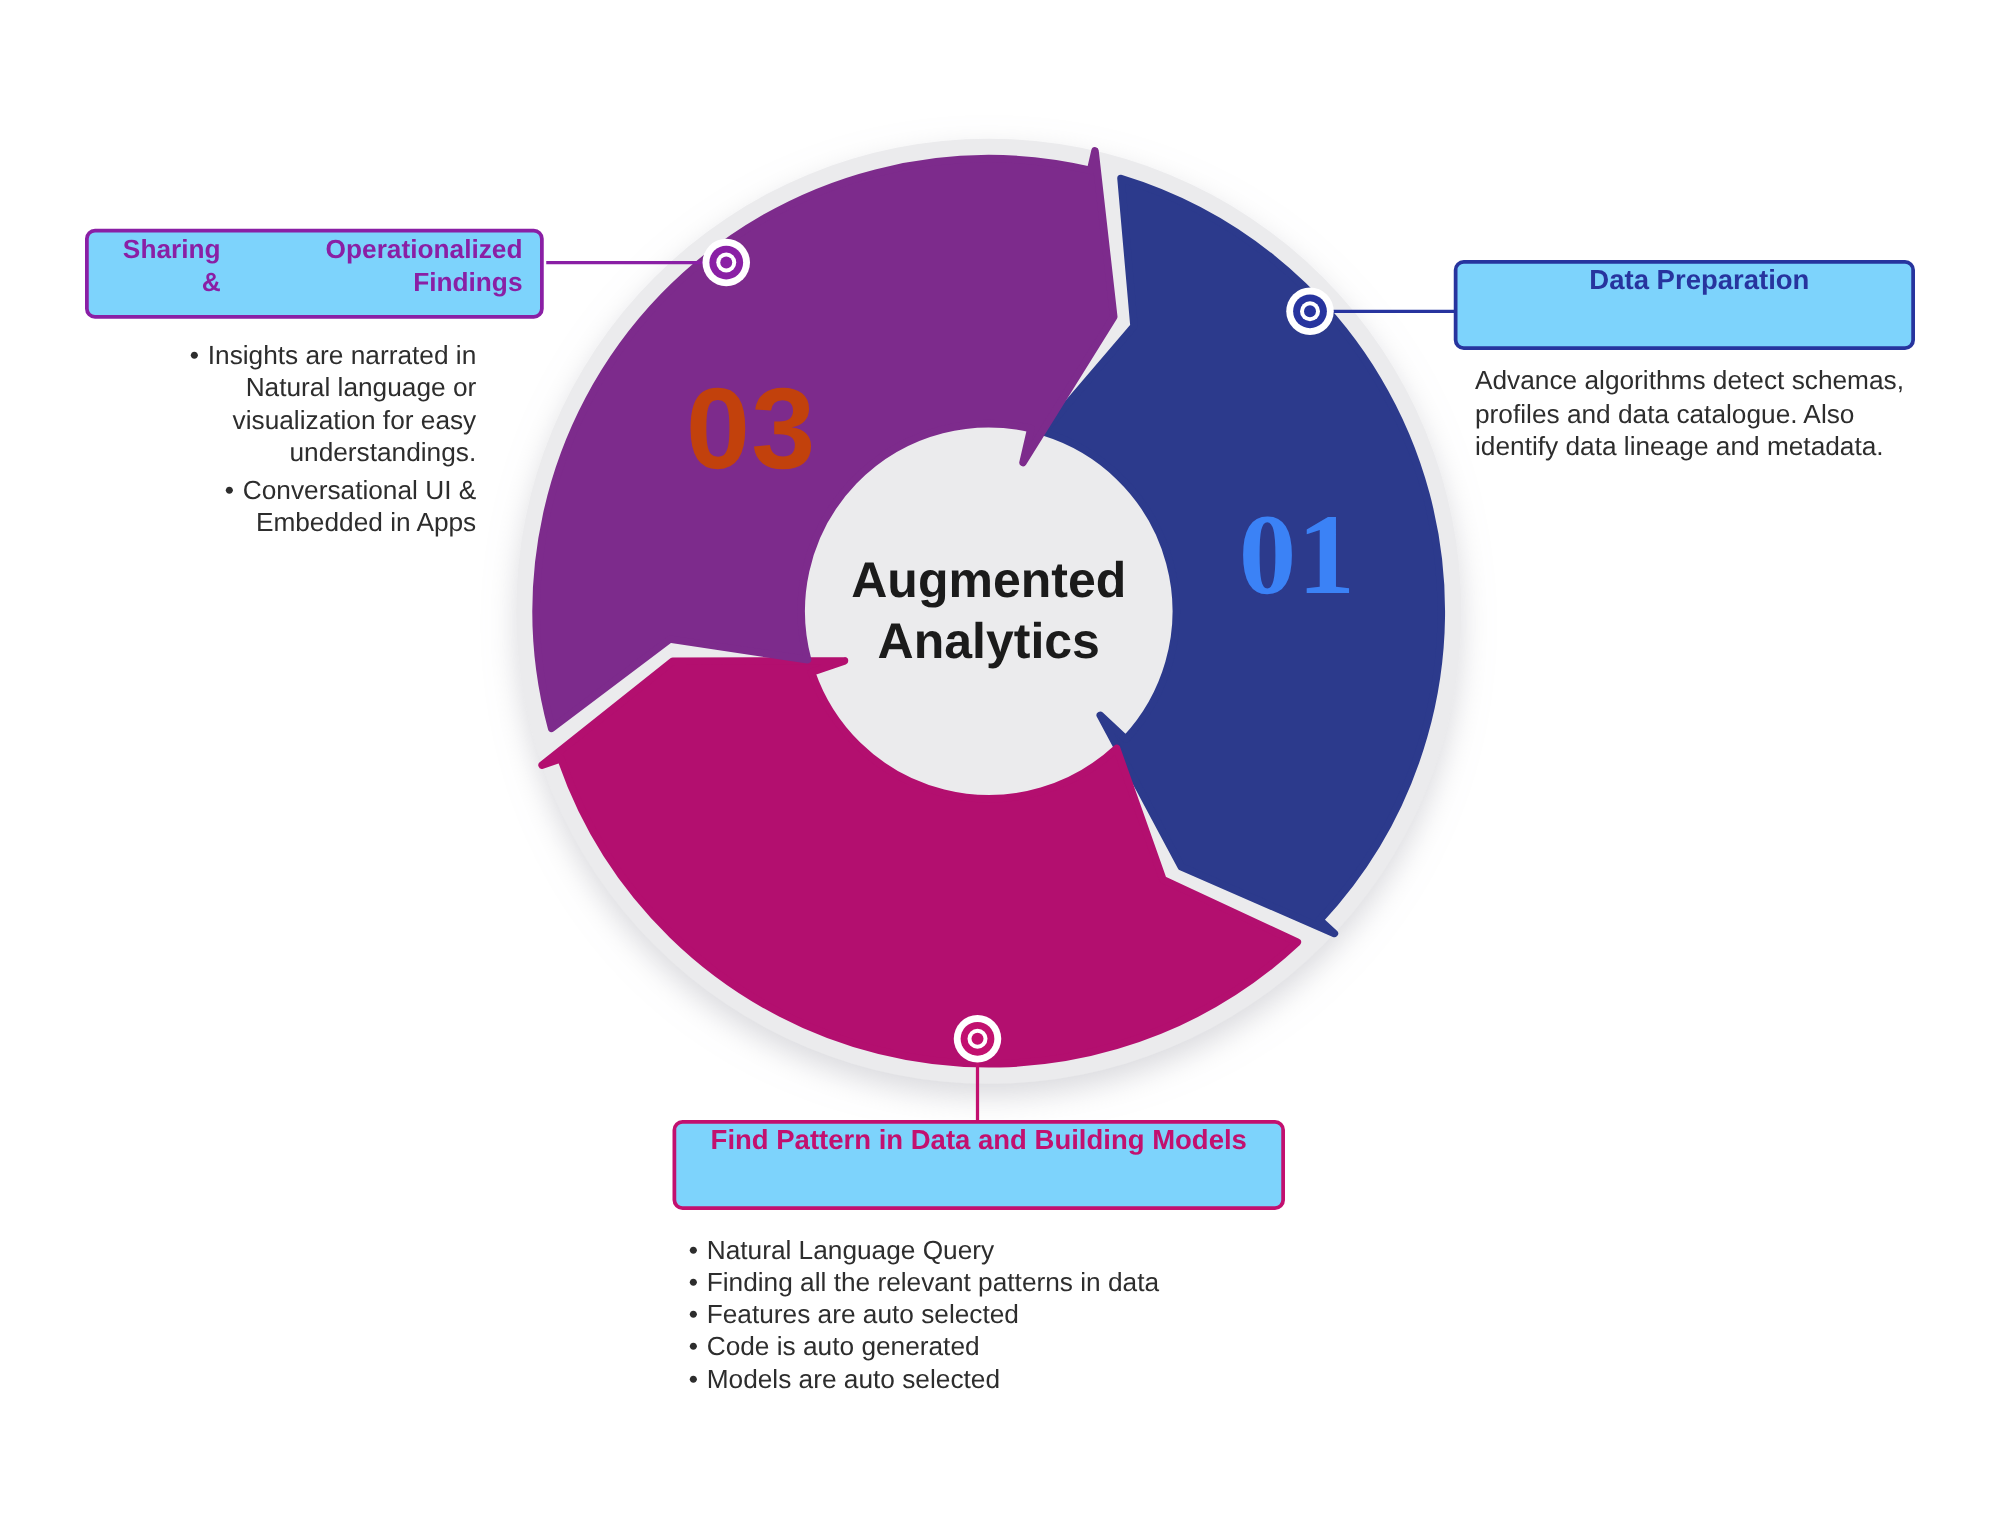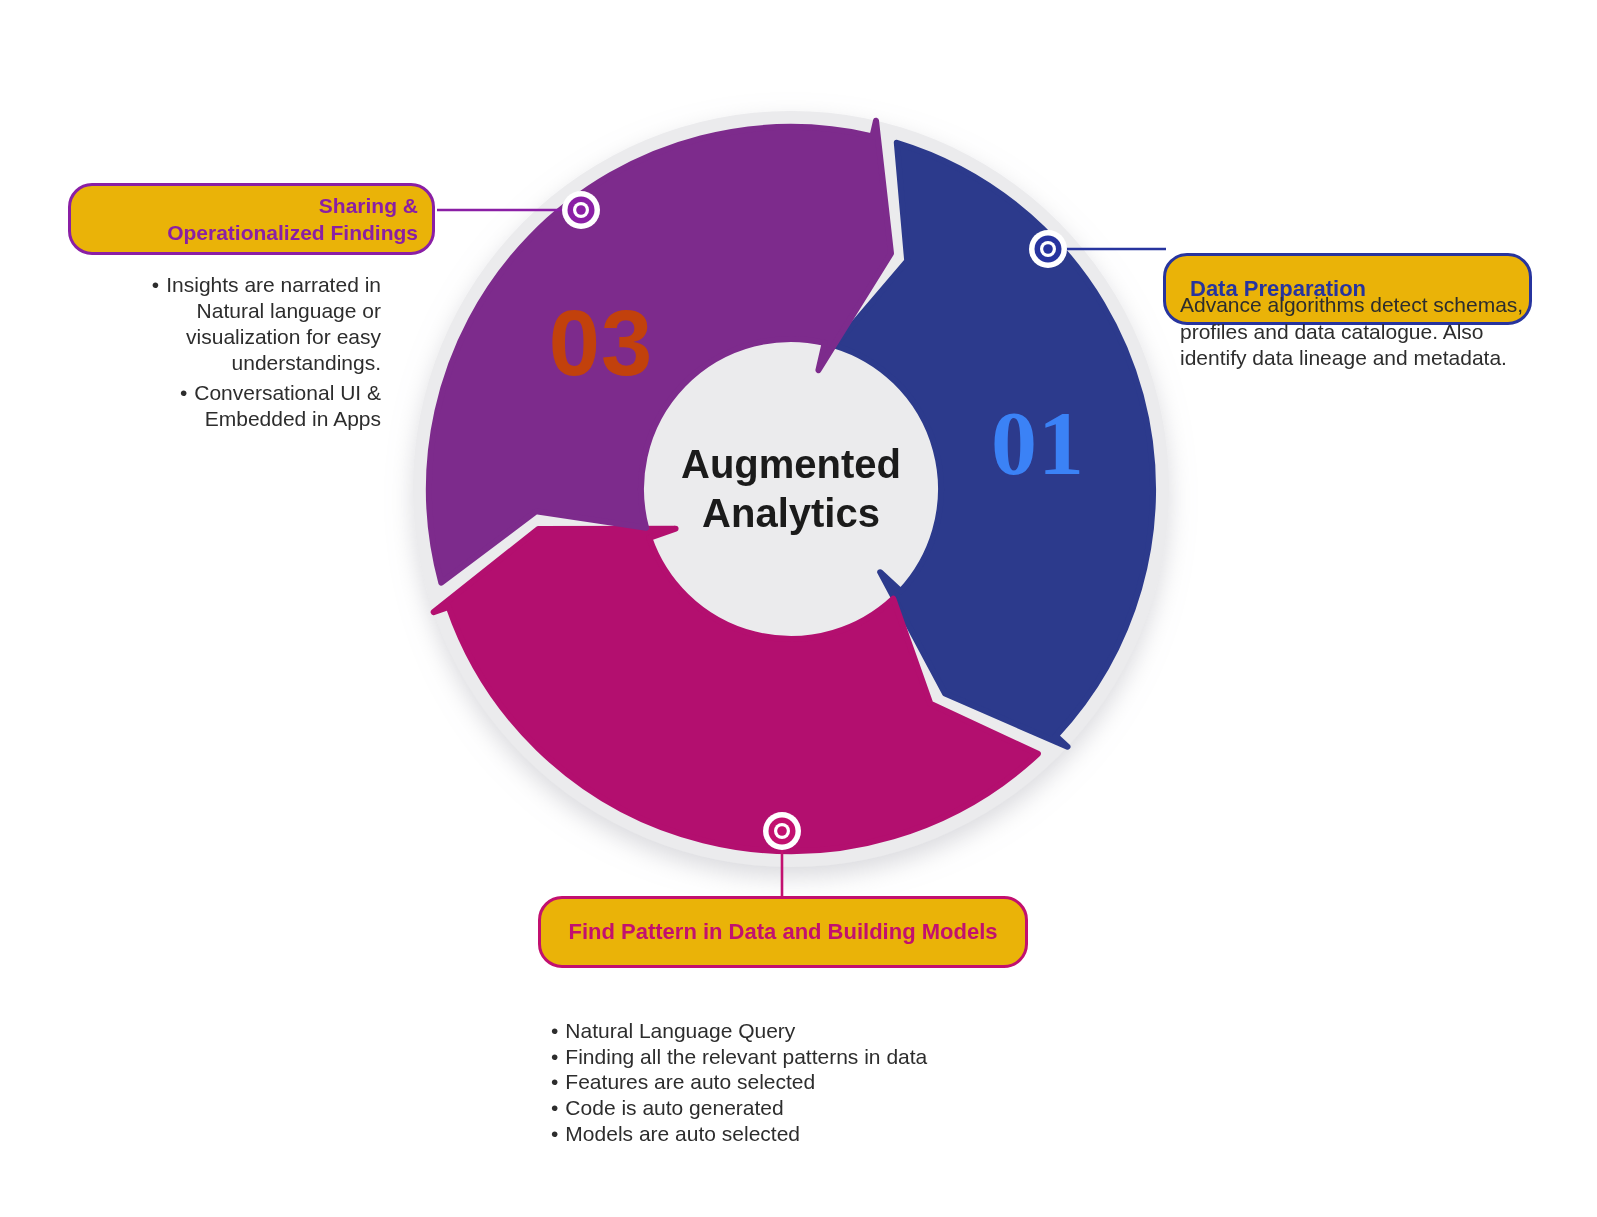--- a/index.html
+++ b/index.html
@@ -5,22 +5,22 @@
   html,body{margin:0;padding:0;background:#ffffff;}
   #stage{position:relative;width:1597px;height:1217px;background:#ffffff;overflow:hidden;
          font-family:"Liberation Sans","DejaVu Sans",sans-serif;}
   #diagram{position:absolute;left:0;top:0;width:1597px;height:1217px;}
 
   .num{position:absolute;transform:translate(-50%,-50%);font-size:92px;font-weight:700;
        letter-spacing:1px;line-height:1;}
   .center-title{position:absolute;left:791px;top:489px;transform:translate(-50%,-50%);
        text-align:center;font-size:40px;font-weight:700;line-height:1.22;white-space:nowrap;}
 
-  .callout{position:absolute;background:#eab308;border:3px solid;border-radius:24px;
-       box-sizing:border-box;display:flex;flex-direction:column;justify-content:center;}
+  .callout{position:absolute;background:#7dd3fc;border:3px solid;border-radius:8px;
+       box-sizing:border-box;display:flex;flex-direction:row;justify-content:center;}
   .callout .t{font-weight:700;}
 
   #callout-three{left:68px;top:183px;width:367px;height:72px;text-align:right;padding:0 14px 0 10px;}
   #callout-three .t{font-size:21px;line-height:27px;}
 
   #callout-one{left:1163px;top:208px;width:369px;height:72px;padding-left:24px;}
   #callout-one .t{font-size:22px;}
 
   #callout-two{left:538px;top:896px;width:490px;height:72px;text-align:center;padding:0 12px;}
   #callout-two .t{font-size:22px;}
@@ -81,29 +81,29 @@
 
   <div class="callout" id="callout-three" style="border-color: rgb(138, 31, 165);">
     <div class="t" style="color: rgb(138, 31, 165);">Sharing &amp;</div>
     <div class="t" style="color: rgb(138, 31, 165);">Operationalized Findings</div>
   </div>
   <div class="body-text" id="bullets-three" style="color: rgb(45, 45, 45);">
     <div class="li"><span class="mk">•</span><span>Insights are narrated in Natural language or visualization for easy understandings.</span></div>
     <div class="li"><span class="mk">•</span><span>Conversational UI &amp; Embedded in Apps</span></div>
   </div>
 
-  <div class="callout" id="callout-one" style="border-color: rgb(39, 52, 158); margin-top: 45px;">
+  <div class="callout" id="callout-one" style="border-color: rgb(39, 52, 158);">
     <div class="t" style="color: rgb(39, 52, 158);">Data Preparation</div>
   </div>
   <div class="body-text" id="desc-one" style="color: rgb(45, 45, 45);">Advance algorithms detect schemas, profiles and data catalogue. Also identify data lineage and metadata.</div>
 
   <div class="callout" id="callout-two" style="border-color: rgb(194, 16, 111);">
     <div class="t" style="color: rgb(194, 16, 111);">Find Pattern in Data and Building Models</div>
   </div>
-  <div class="body-text" id="bullets-two" style="color: rgb(45, 45, 45); margin-top: 30px;">
+  <div class="body-text" id="bullets-two" style="color: rgb(45, 45, 45);">
     <div class="li"><span class="mk">•</span><span>Natural Language Query</span></div>
     <div class="li"><span class="mk">•</span><span>Finding all the relevant patterns in data</span></div>
     <div class="li"><span class="mk">•</span><span>Features are auto selected</span></div>
     <div class="li"><span class="mk">•</span><span>Code is auto generated</span></div>
     <div class="li"><span class="mk">•</span><span>Models are auto selected</span></div>
   </div>
 
 </div>
 
 </body></html>

